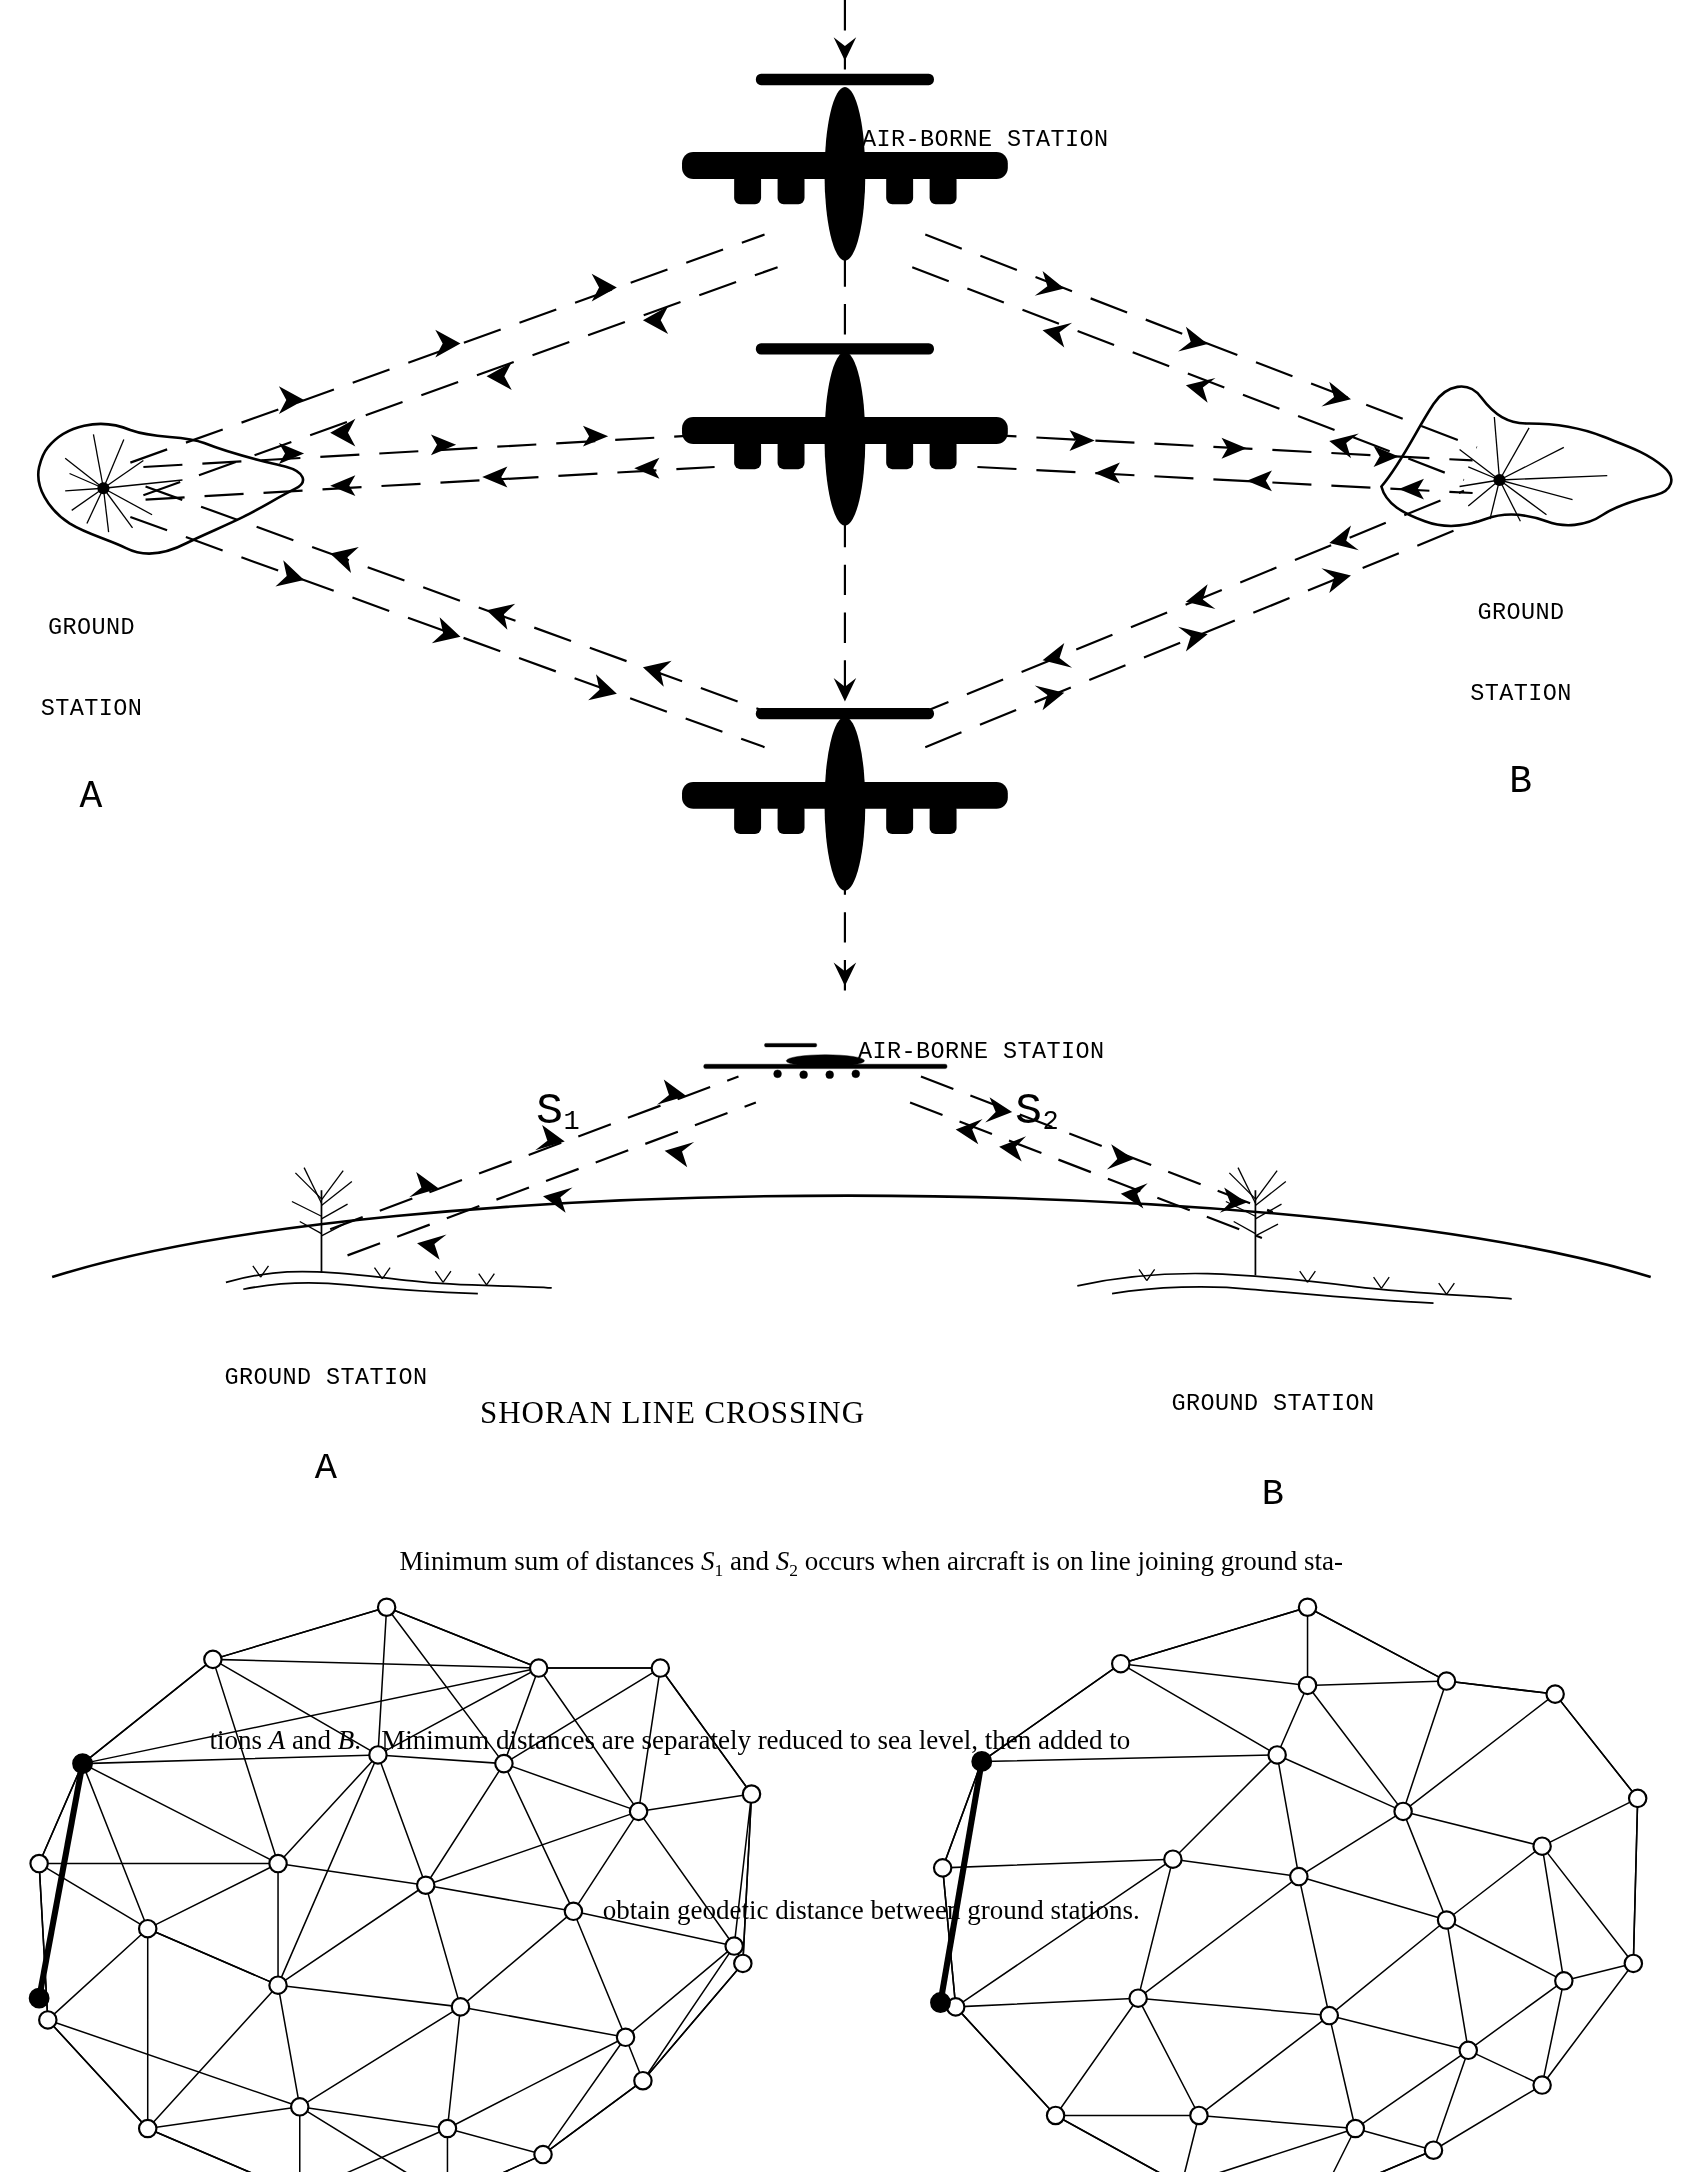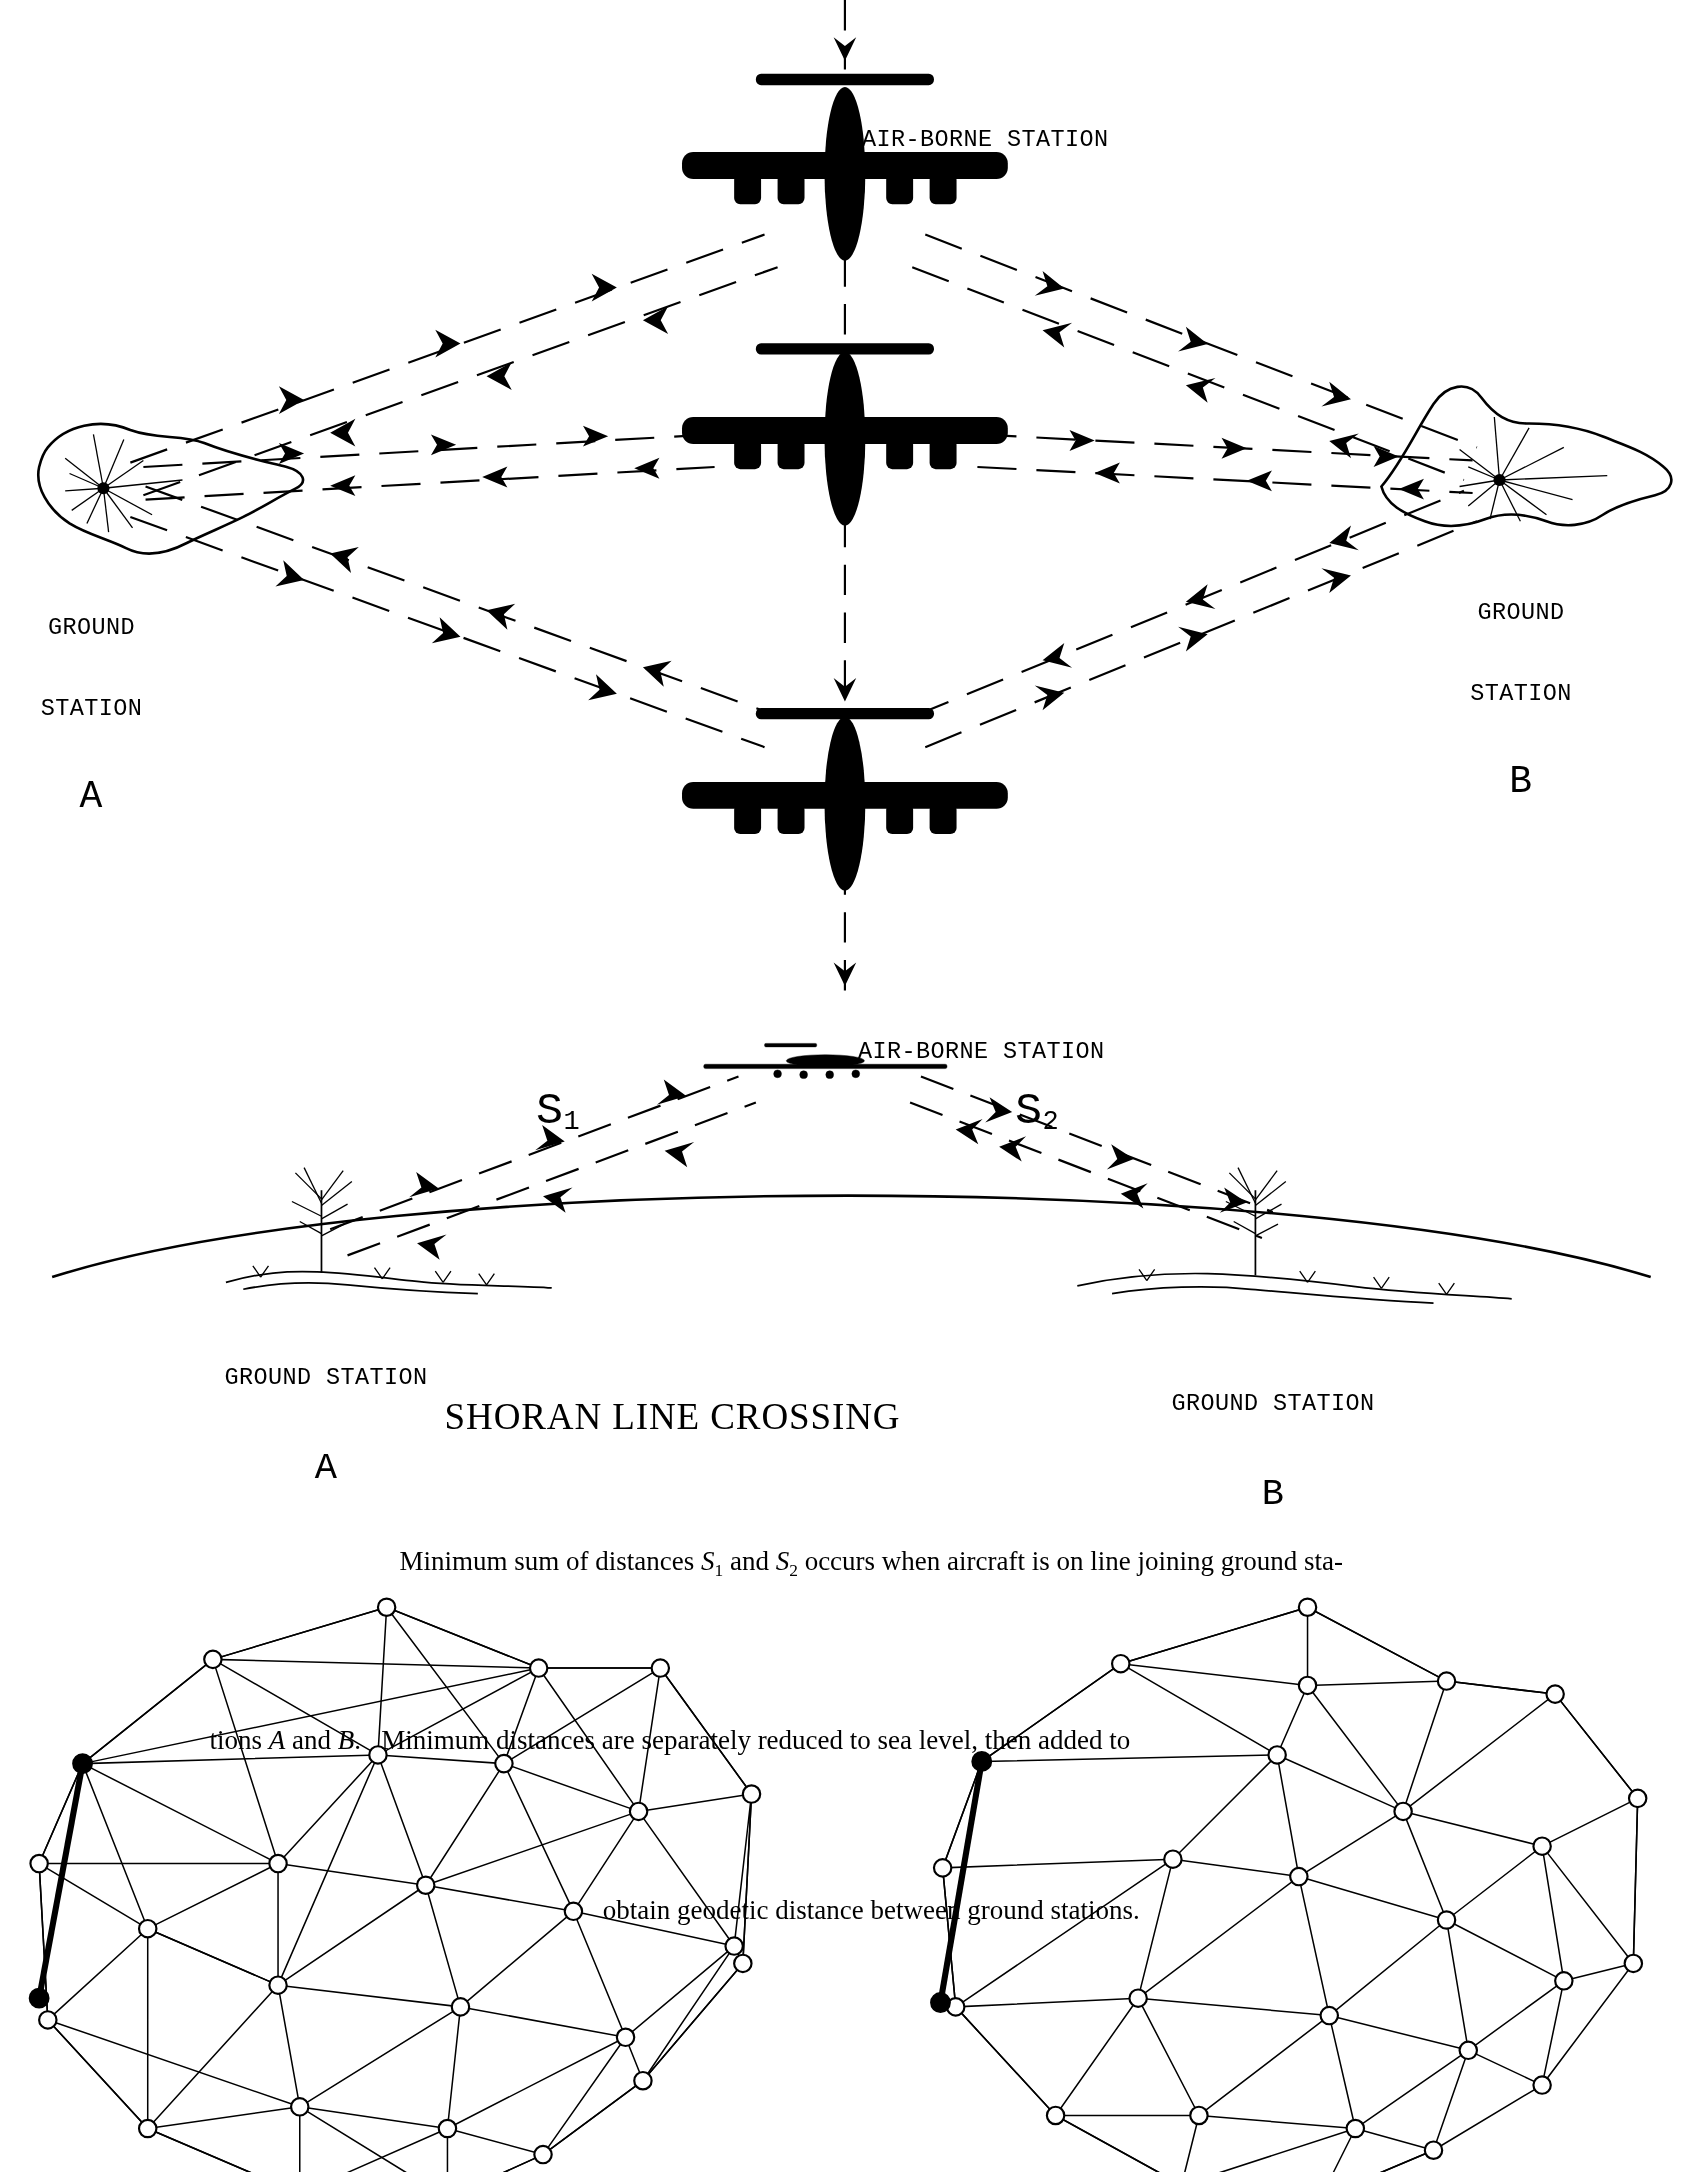--- a/index.html
+++ b/index.html
@@ -479,21 +479,21 @@
   <div class="lbl center" style="left:165px; top:1308px; width:322px; font-size:23.5px; line-height:28px;">
     <div>GROUND STATION</div>
     <div style="font-size:37px; line-height:41px;">A</div>
   </div>
 
   <div class="lbl center" style="left:1112px; top:1334px; width:322px; font-size:23.5px; line-height:28px;">
     <div>GROUND STATION</div>
     <div style="font-size:37px; line-height:41px;">B</div>
   </div>
 
-  <div class="lbl-serif center" style="left:0; top:1395px; width:1345px; font-size:37px; letter-spacing:0.9px;">SHORAN LINE CROSSING</div>
+  <div class="lbl-serif center" style="left:0; top:1395px; width:1345px; font-size:31px; letter-spacing:0.9px;">SHORAN LINE CROSSING</div>
 
   <div class="lbl-serif" style="left:169px; top:1442px; width:1364px; font-size:27px; line-height:34px; text-align:left;">
     <div style="text-align:center;">
       <span>Minimum sum of distances </span><i>S</i><sub style="font-size:17.4px;">1</sub><span> and </span><i>S</i><sub style="font-size:17.4px;">2</sub><span> occurs when aircraft is on line joining ground sta-</span>
     </div>
     <div style="text-align:left;">
       <span>tions </span><i>A</i><span> and </span><i>B</i><span>.   Minimum distances are separately reduced to sea level, then added to</span>
     </div>
     <div style="text-align:center;">
       <span>obtain geodetic distance between ground stations.</span>

